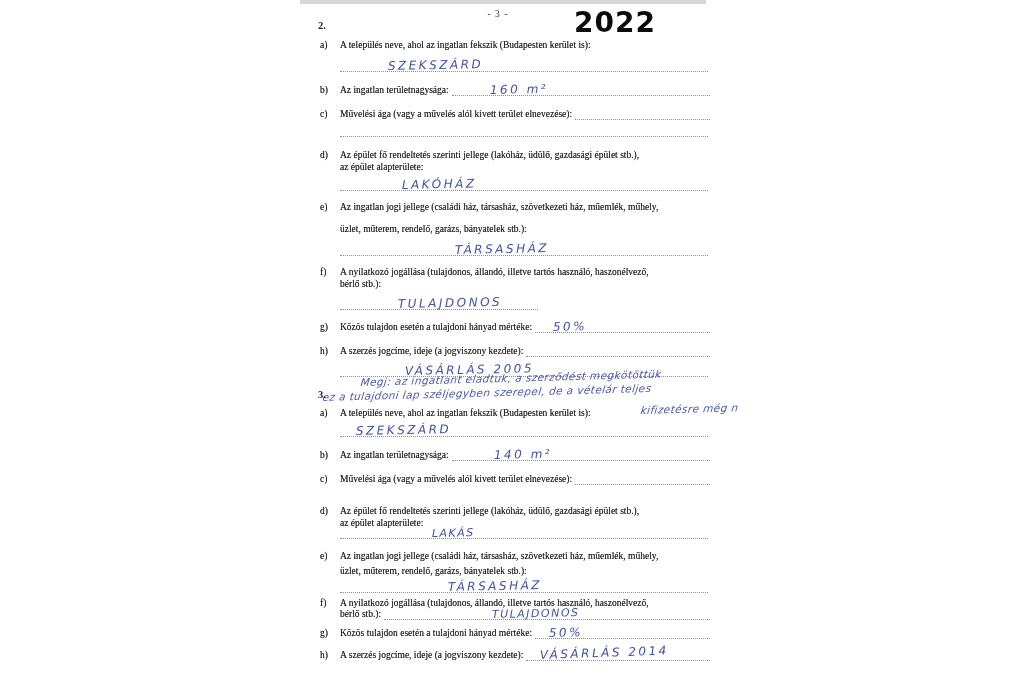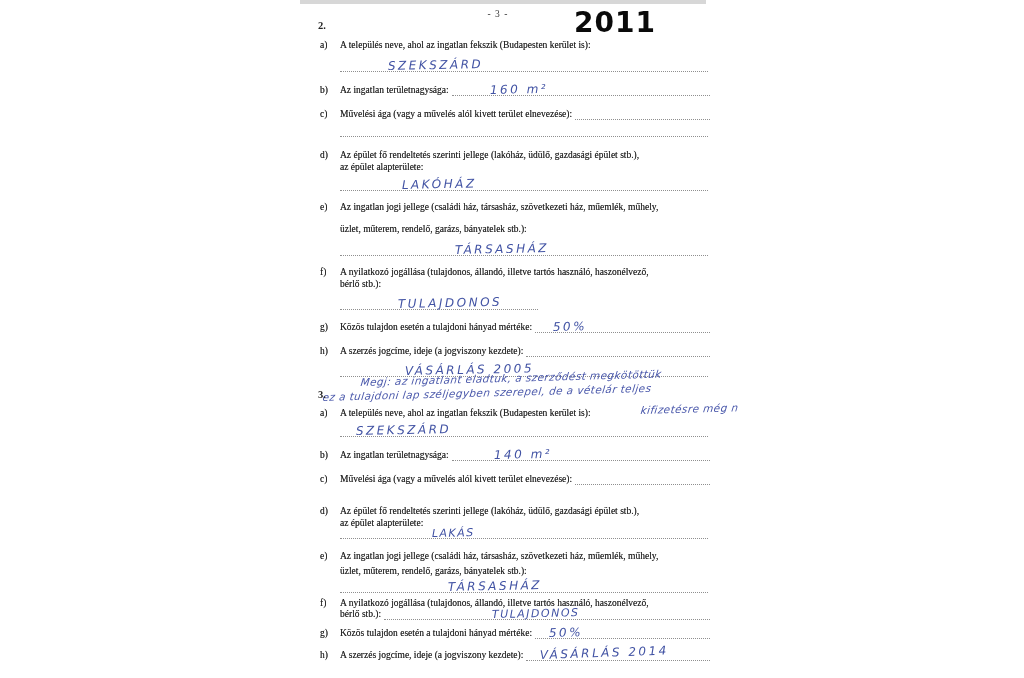--- a/index.html
+++ b/index.html
@@ -33,21 +33,21 @@
 </head>
 <body>
 
 <div class="canvas">
   <div class="page">
 
     <div class="abs strip" style="left:0;top:0;width:406px;height:4px;"></div>
 
     <div class="abs pageno" style="top:9px;left:168px;width:60px;text-align:center;">- 3 -</div>
 
-    <div class="abs year" style="top:6px;left:274px;">2011</div>
+    <div class="abs year" style="top:6px;left:274px;">2022</div>
 
     <div class="abs secnum" style="top:20px;left:18px;">2.</div>
 
     <div class="abs lab" style="top:39px;left:20px;">a)</div>
     <div class="abs lab nowrap" style="top:39px;left:40px;">A település neve, ahol az ingatlan fekszik (Budapesten kerület is):</div>
     <div class="abs dotline" style="top:55px;left:40px;width:368px;height:16px;">
       <span class="hand hv" style="left:48px;">SZEKSZÁRD</span>
     </div>
 
     <div class="abs row" style="top:84px;left:20px;width:390px;">

